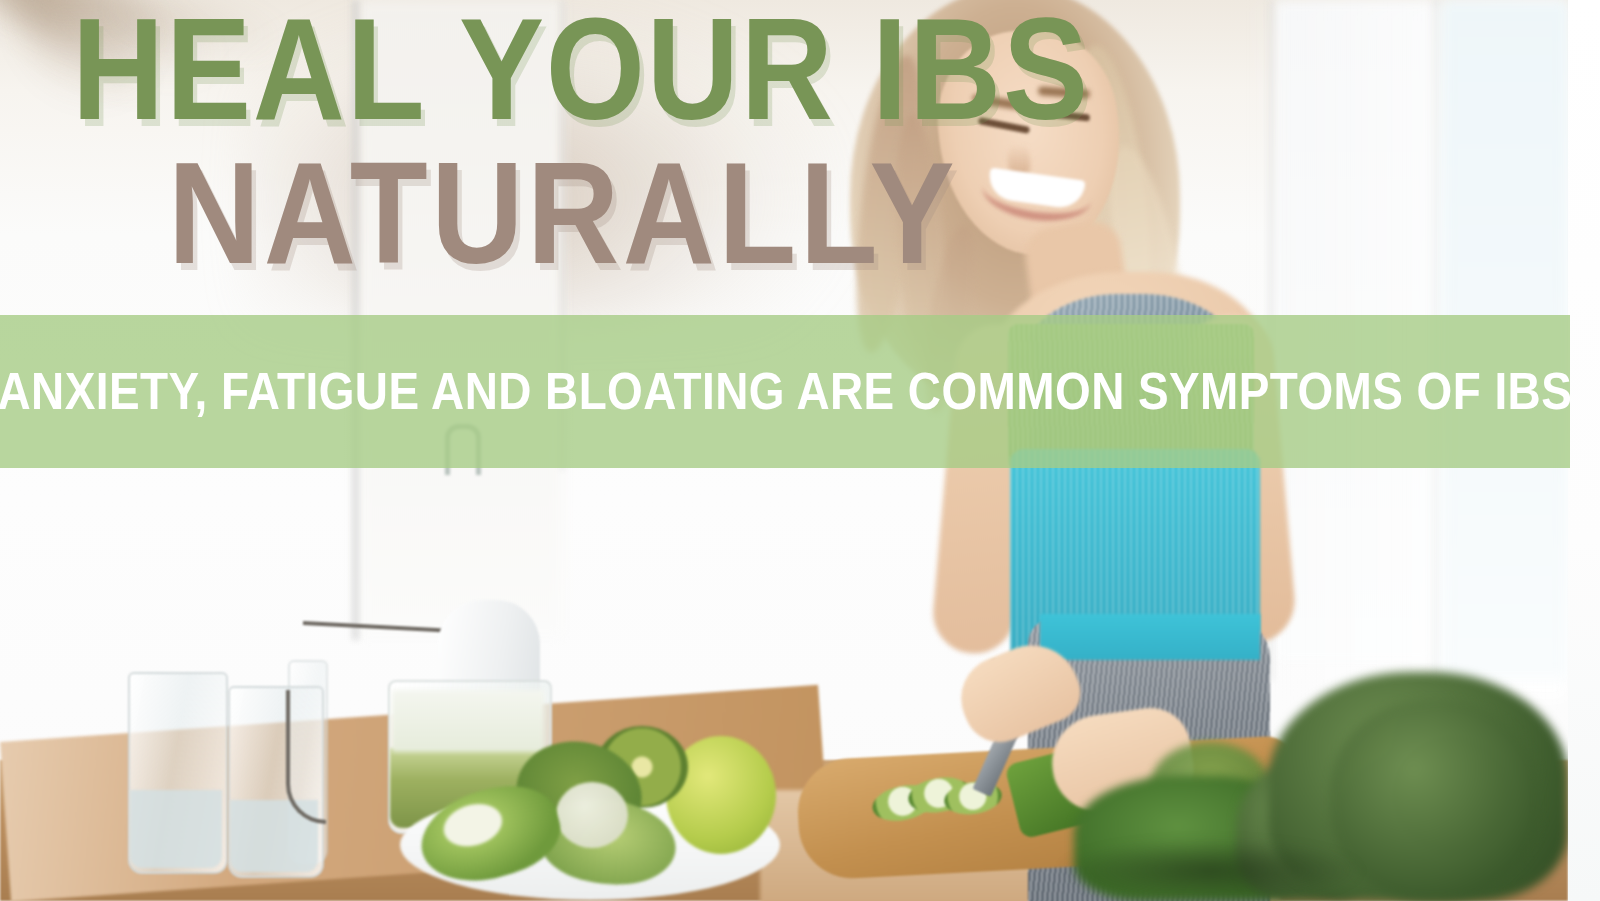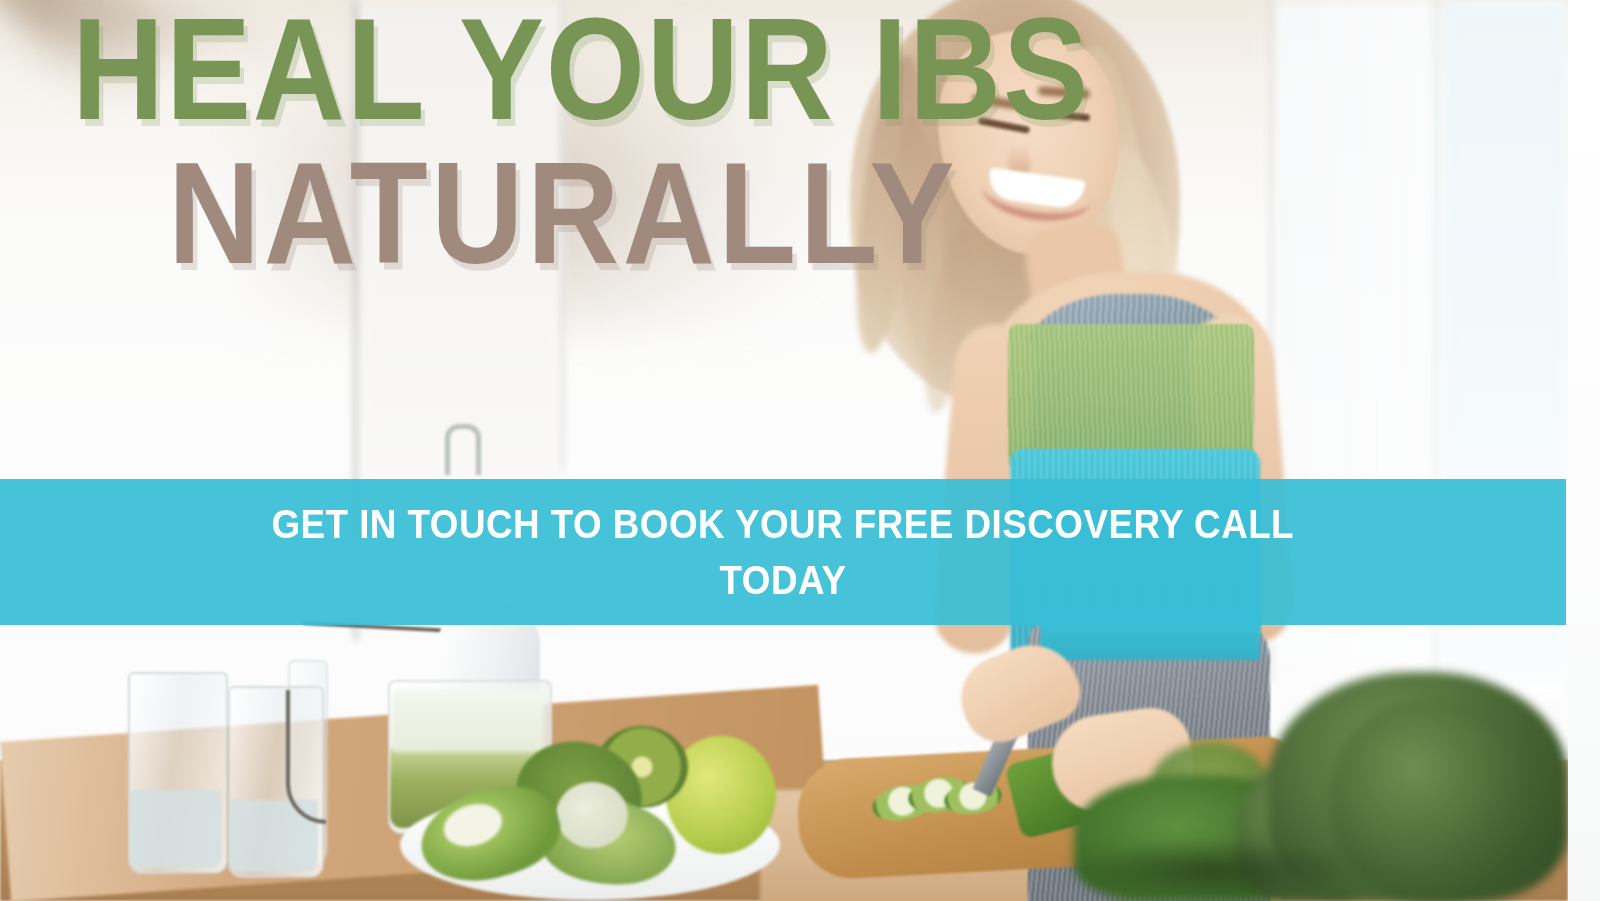--- a/index.html
+++ b/index.html
@@ -448,19 +448,18 @@
     <div class="shadow-bottom"></div>
   </div>
 
   <div class="right-edge"></div>
 
   <div class="headline">
     <div class="hl-line hl1">Heal Your IBS</div>
     <div class="hl-line hl2">Naturally</div>
   </div>
 
-
-  <div class="band-teal">
-    <div class="band-text">Get in touch to book your free discovery call</div>
-    <div class="band-text">Today</div>
+  <div class="band-green">
+    <div class="band-text">Anxiety, fatigue and bloating are common symptoms of IBS</div>
   </div>
 
+
 </div>
 
 </body></html>

